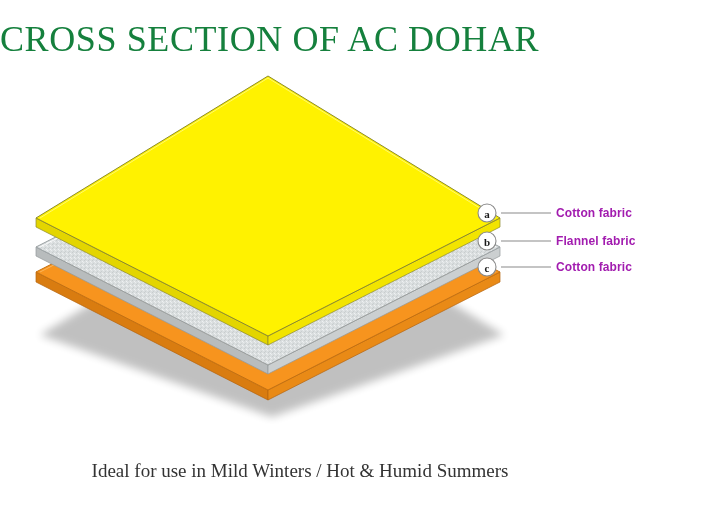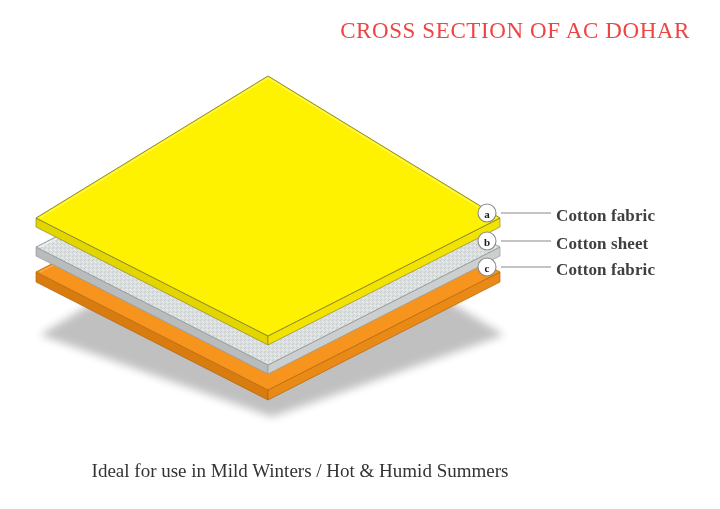--- a/index.html
+++ b/index.html
@@ -15,25 +15,25 @@
     overflow: hidden;
     font-family: "Liberation Serif", "DejaVu Serif", serif;
   }
 
   
   #title {
     position: absolute;
     left: 0;
     top: 18px;
     width: 690px;
-    text-align: right;
+    text-align: left;
     font-family: "Liberation Serif", "DejaVu Serif", serif;
-    font-size: 23px;
+    font-size: 36px;
     letter-spacing: 0.6px;
-    color: #ef4444;
+    color: #15803d;
     white-space: nowrap;
   }
 
   
   #caption {
     position: absolute;
     left: 0;
     top: 460px;
     width: 600px;
     text-align: center;
@@ -53,24 +53,24 @@
   }
   #diagram svg {
     display: block;
     width: 720px;
     height: 509px;
   }
 
   
   .callout-label {
     position: absolute;
-    font-family: Liberation Serif, serif;
-    font-size: 17px;
+    font-family: Liberation Sans, sans-serif;
+    font-size: 12px;
     font-weight: 600;
-    color: #404040;
+    color: #a21caf;
     white-space: nowrap;
     letter-spacing: 0.1px;
   }
   #label-a { left: 556px; top: 206px; }
   #label-b { left: 556px; top: 234px; }
   #label-c { left: 556px; top: 260px; }
 </style>
 </head>
 <body>
 
@@ -147,18 +147,18 @@
         </g>
         <g>
           <circle cx="487" cy="267" r="9" fill="#FFFFFF" stroke="#8A8A8A" stroke-width="1.1"></circle>
           <text x="487" y="271.5" text-anchor="middle" font-family="Liberation Serif, DejaVu Serif, serif" font-size="11" font-weight="600" fill="#1A1A1A">c</text>
         </g>
       </g>
     </svg>
   </div>
 
   <div class="callout-label" id="label-a">Cotton fabric</div>
-  <div class="callout-label" id="label-b">Cotton sheet</div>
+  <div class="callout-label" id="label-b">Flannel fabric</div>
   <div class="callout-label" id="label-c">Cotton fabric</div>
 
   <div id="caption">Ideal for use in Mild Winters / Hot &amp; Humid Summers</div>
 
 </div>
 
 </body></html>

